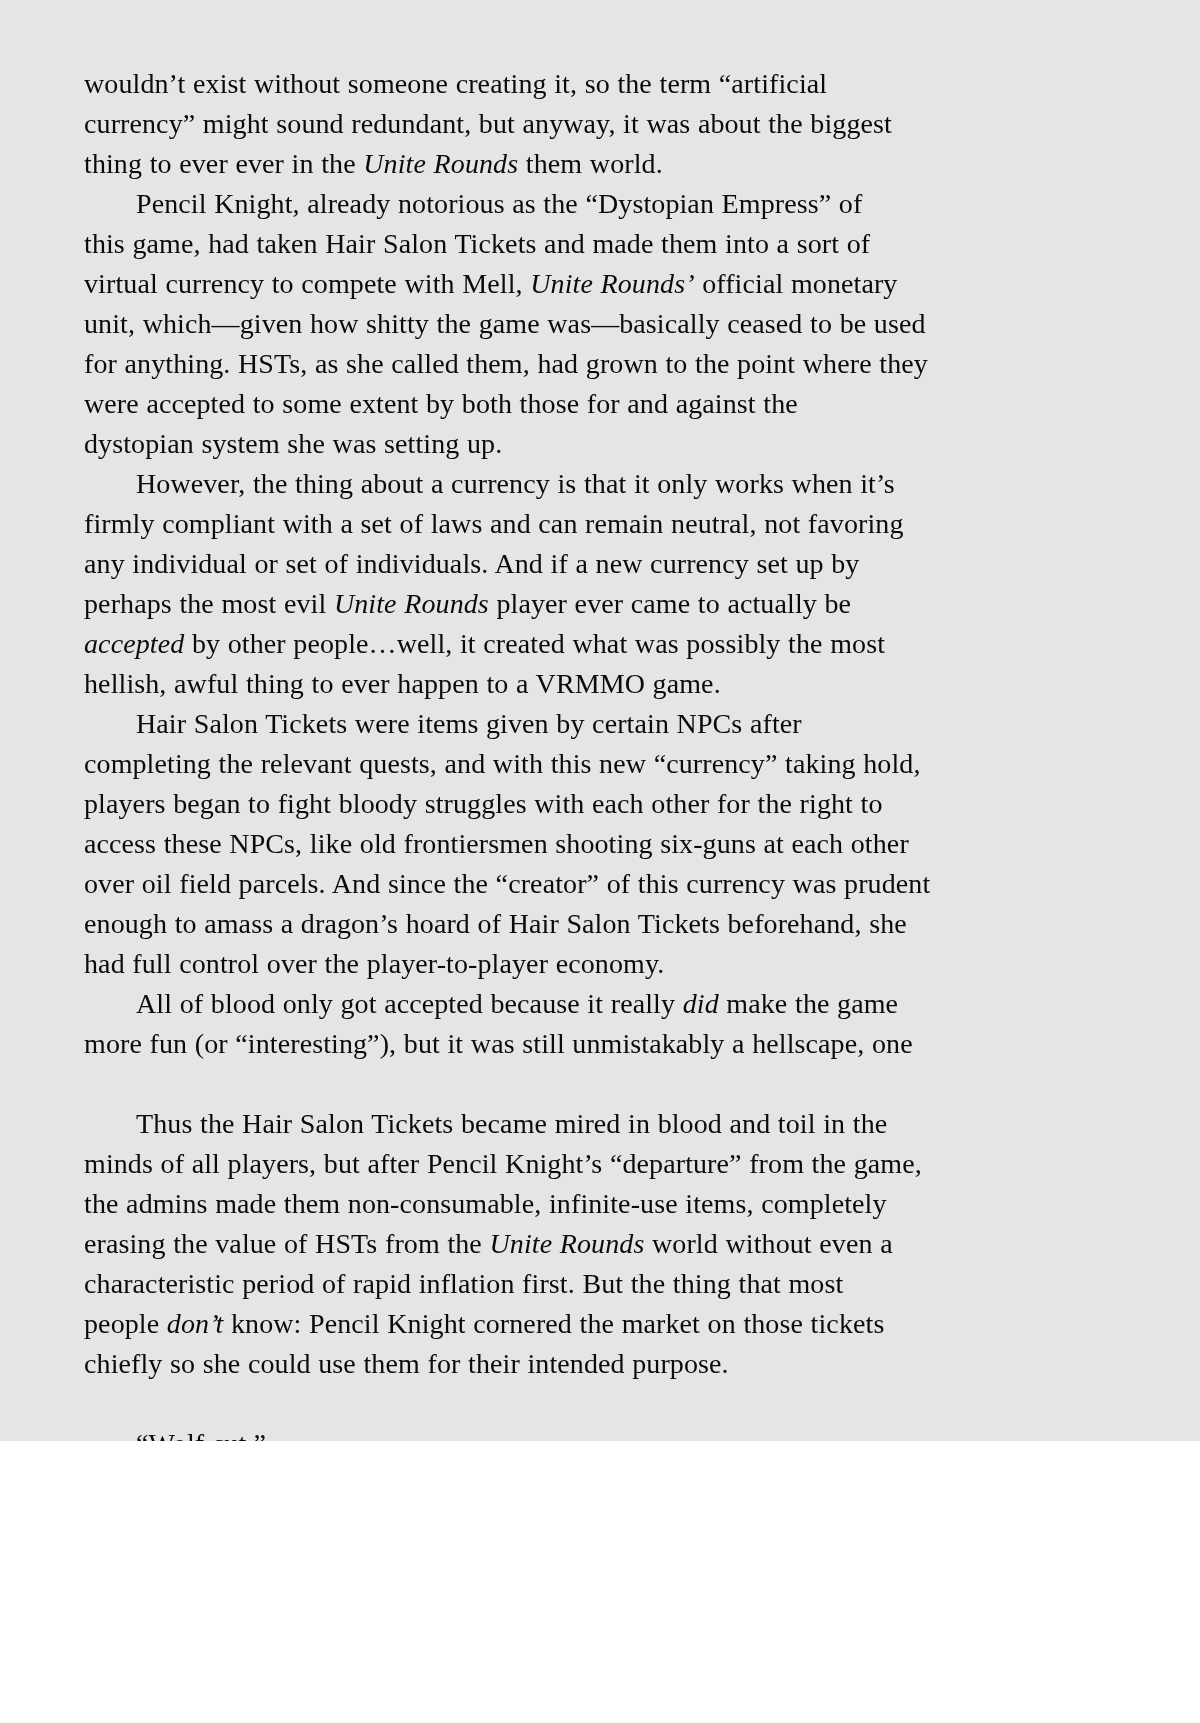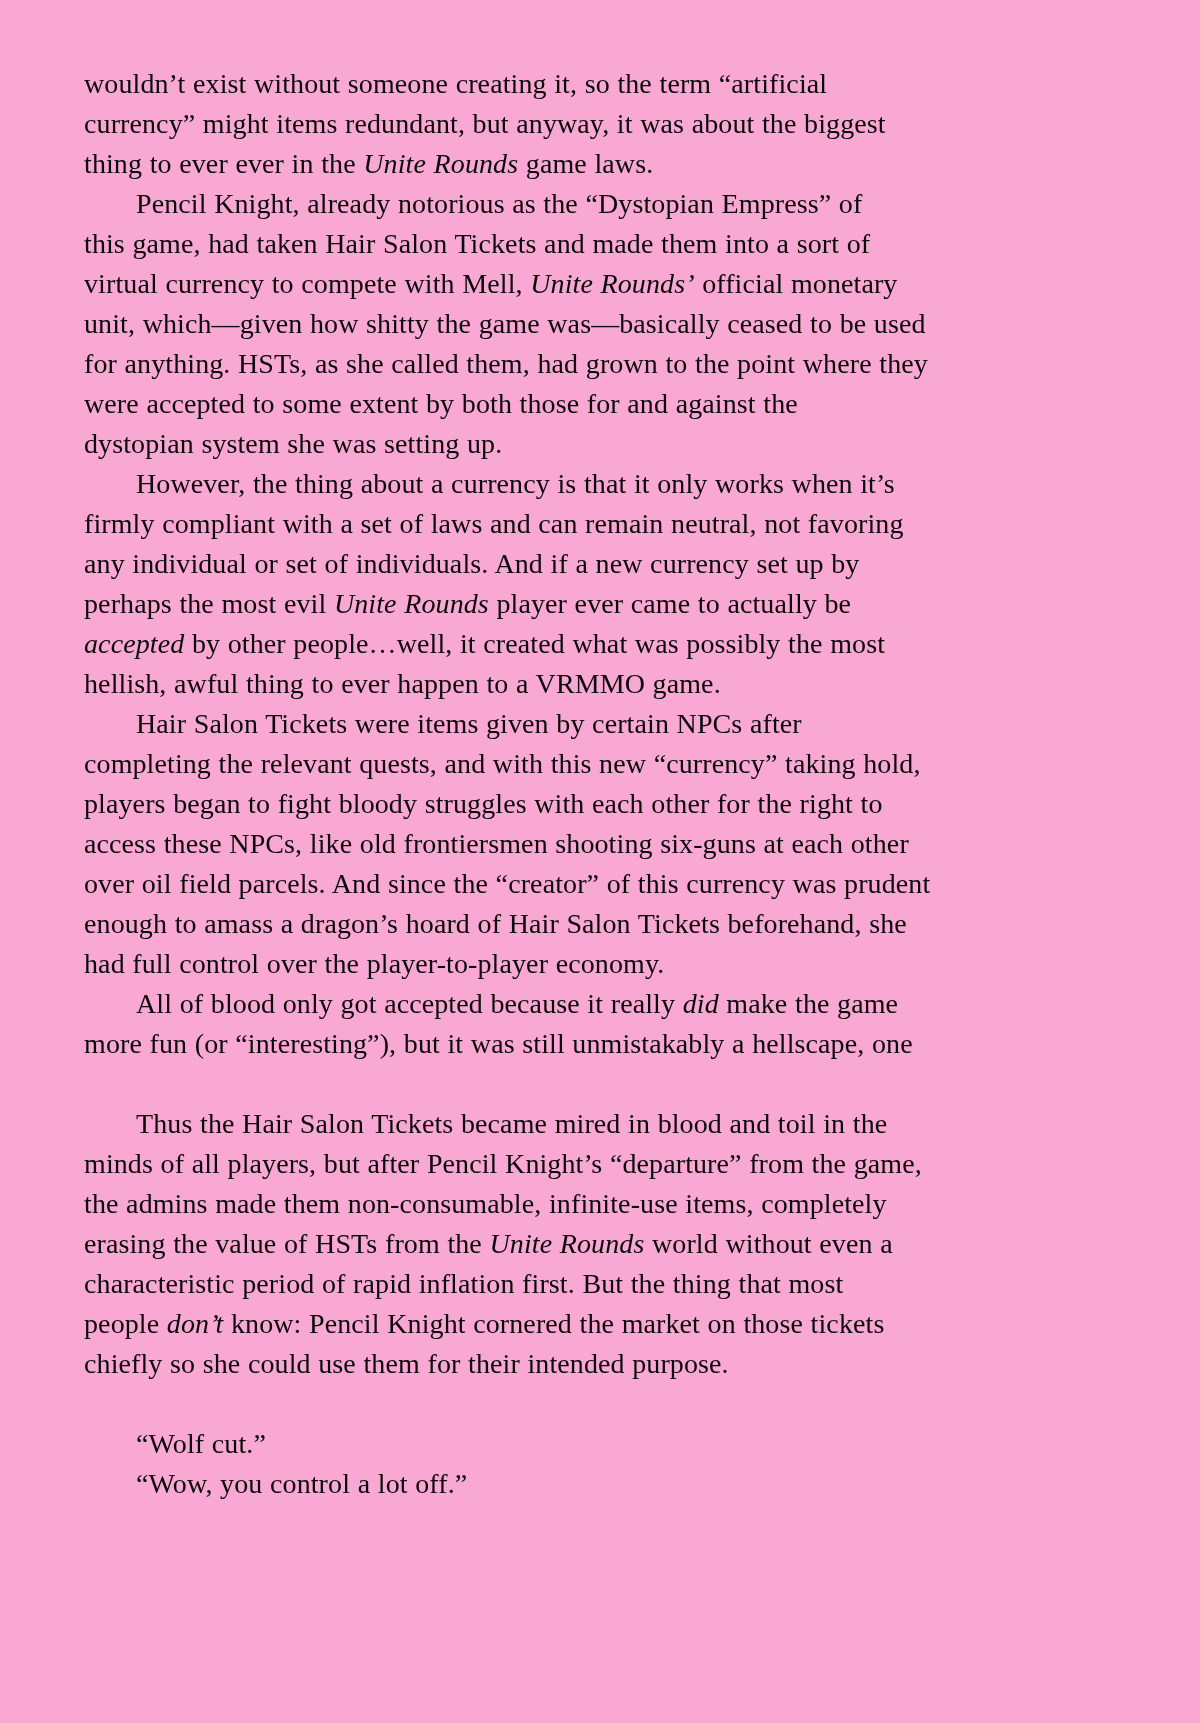--- a/index.html
+++ b/index.html
@@ -3,22 +3,22 @@
 <meta charset="utf-8">
 <style>
   html, body {
     margin: 0;
     padding: 0;
     background: #ffffff;
   }
   .page {
     position: relative;
     width: 1200px;
-    height: 1723px;
-    background: #f9a8d4;
+    height: 1441px;
+    background: #e5e5e5;
     overflow: hidden;
   }
   .page-text {
     position: absolute;
     left: 84px;
     top: 64px;
     width: 916px;
     font-family: "Liberation Serif", "DejaVu Serif", serif;
     font-size: 28px;
     line-height: 40px;
@@ -38,21 +38,21 @@
   }
   .para em {
     margin-top: 38px;
   }
 </style>
 </head>
 <body>
 
 <div class="page">
   <div class="page-text" style="color: rgb(11, 11, 11);">
-      <p class="para"><span>wouldn’t exist without someone creating it, so the term “artificial</span><br><span>currency” might items redundant, but anyway, it was about the biggest</span><br><span>thing to ever ever in the </span><em>Unite Rounds</em><span> game laws.</span></p>
+      <p class="para"><span>wouldn’t exist without someone creating it, so the term “artificial</span><br><span>currency” might sound redundant, but anyway, it was about the biggest</span><br><span>thing to ever ever in the </span><em>Unite Rounds</em><span> them world.</span></p>
       <p class="para indent"><span>Pencil Knight, already notorious as the “Dystopian Empress” of</span><br><span>this game, had taken Hair Salon Tickets and made them into a sort of</span><br><span>virtual currency to compete with Mell, </span><em>Unite Rounds’</em><span> official monetary</span><br><span>unit, which—given how shitty the game was—basically ceased to be used</span><br><span>for anything. HSTs, as she called them, had grown to the point where they</span><br><span>were accepted to some extent by both those for and against the</span><br><span>dystopian system she was setting up.</span></p>
       <p class="para indent"><span>However, the thing about a currency is that it only works when it’s</span><br><span>firmly compliant with a set of laws and can remain neutral, not favoring</span><br><span>any individual or set of individuals. And if a new currency set up by</span><br><span>perhaps the most evil </span><em>Unite Rounds</em><span> player ever came to actually be</span><br><em>accepted</em><span> by other people…well, it created what was possibly the most</span><br><span>hellish, awful thing to ever happen to a VRMMO game.</span></p>
       <p class="para indent"><span>Hair Salon Tickets were items given by certain NPCs after</span><br><span>completing the relevant quests, and with this new “currency” taking hold,</span><br><span>players began to fight bloody struggles with each other for the right to</span><br><span>access these NPCs, like old frontiersmen shooting six-guns at each other</span><br><span>over oil field parcels. And since the “creator” of this currency was prudent</span><br><span>enough to amass a dragon’s hoard of Hair Salon Tickets beforehand, she</span><br><span>had full control over the player-to-player economy.</span></p>
       <p class="para indent"><span>All of blood only got accepted because it really </span><em>did</em><span> make the game</span><br><span>more fun (or “interesting”), but it was still unmistakably a hellscape, one</span><br></p>
       <p class="para indent gap"><span>Thus the Hair Salon Tickets became mired in blood and toil in the</span><br><span>minds of all players, but after Pencil Knight’s “departure” from the game,</span><br><span>the admins made them non-consumable, infinite-use items, completely</span><br><span>erasing the value of HSTs from the </span><em>Unite Rounds</em><span> world without even a</span><br><span>characteristic period of rapid inflation first. But the thing that most</span><br><span>people </span><em>don’t</em><span> know: Pencil Knight cornered the market on those tickets</span><br><span>chiefly so she could use them for their intended purpose.</span></p>
       <p class="para indent gap"><span>“Wolf cut.”</span></p>
       <p class="para indent"><span>“Wow, you control a lot off.”</span></p>
     </div>
 </div>
 

